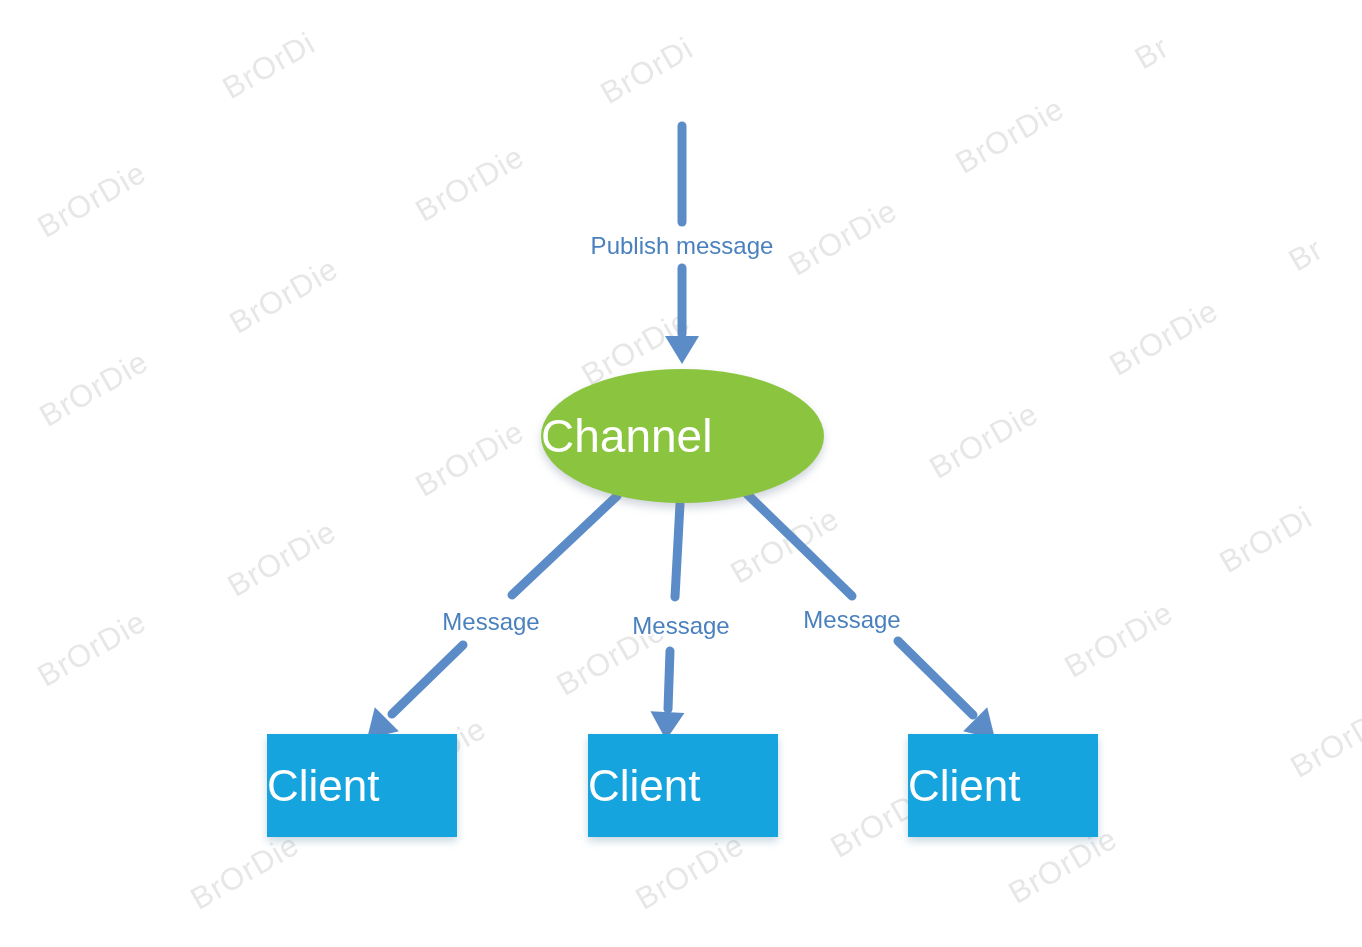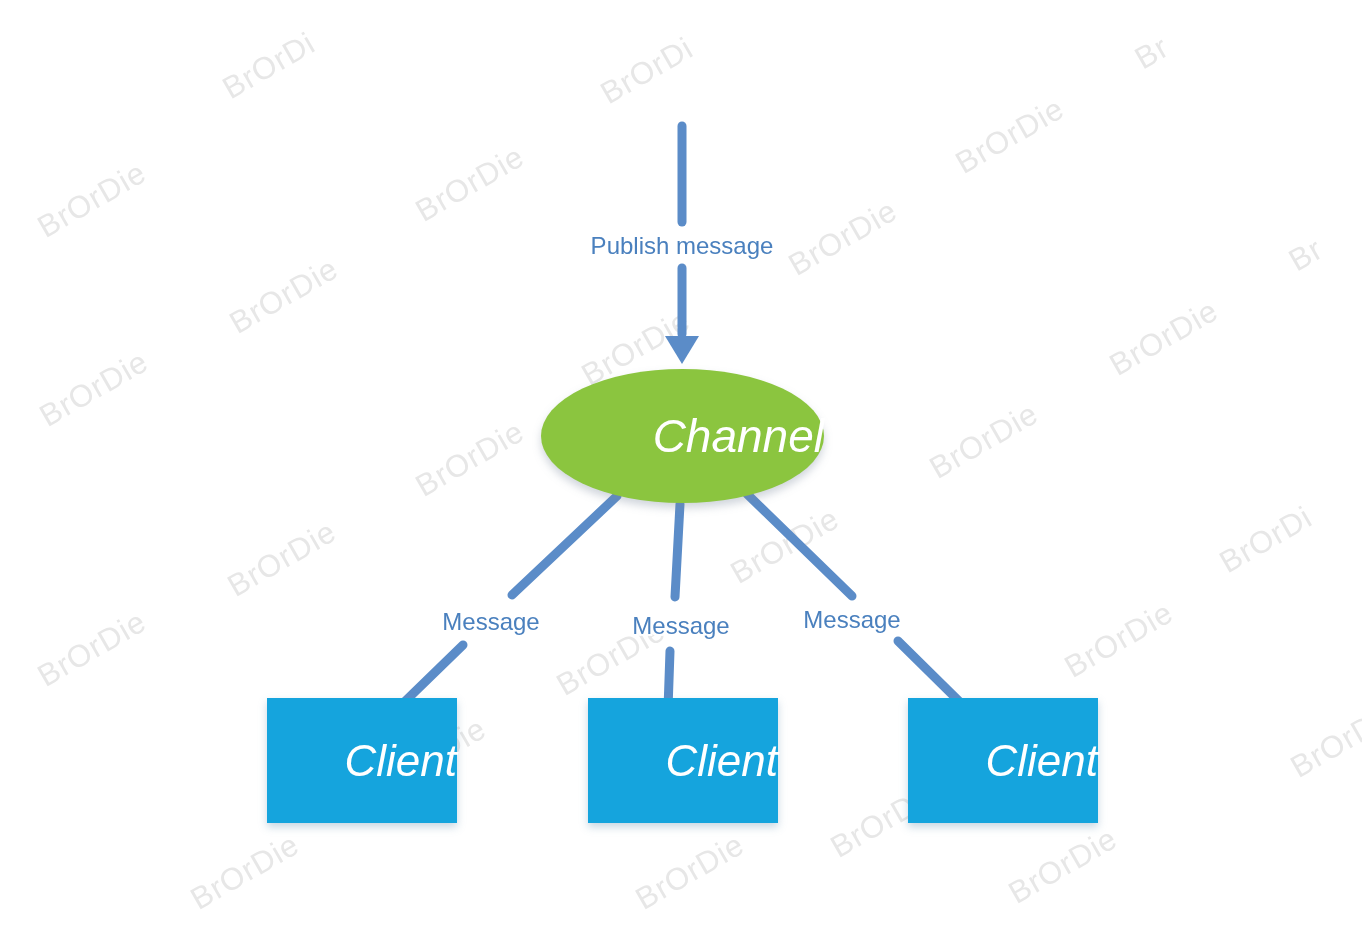--- a/index.html
+++ b/index.html
@@ -47,30 +47,30 @@
     text-shadow:
       -2px -2px 0 #fff, 2px -2px 0 #fff, -2px 2px 0 #fff, 2px 2px 0 #fff,
       0 -2px 0 #fff, 0 2px 0 #fff, -2px 0 0 #fff, 2px 0 0 #fff,
       0 0 6px #fff;
   }
   .lbl-publish{left:682px;top:246px;}
   .lbl-msg-left{left:491px;top:622px;}
   .lbl-msg-middle{left:681px;top:626px;}
   .lbl-msg-right{left:852px;top:620px;}
   
-  .node{position:absolute;z-index:3;display:flex;align-items:center;justify-content:flex-end;font-style:italic;}
+  .node{position:absolute;z-index:3;display:flex;align-items:center;justify-content:flex-start;}
   .channel{
     left:541px;top:369px;width:283px;height:134px;
     background:var(--channel-green);
     border-radius:50%;
     box-shadow:0 5px 8px rgba(120,135,155,.35);
   }
   .channel .node-text{color:var(--channel-text);font-size:46px;}
   .client{
-    width:190px;height:125px;top:698px;
+    width:190px;height:103px;top:734px;
     background:var(--client-cyan);
     box-shadow:0 4px 8px rgba(110,150,180,.38);
   }
   .client .node-text{color:var(--client-text);font-size:44px;}
   .client-1{left:267px;}
   .client-2{left:588px;}
   .client-3{left:908px;}
 </style>
 </head>
 <body>

